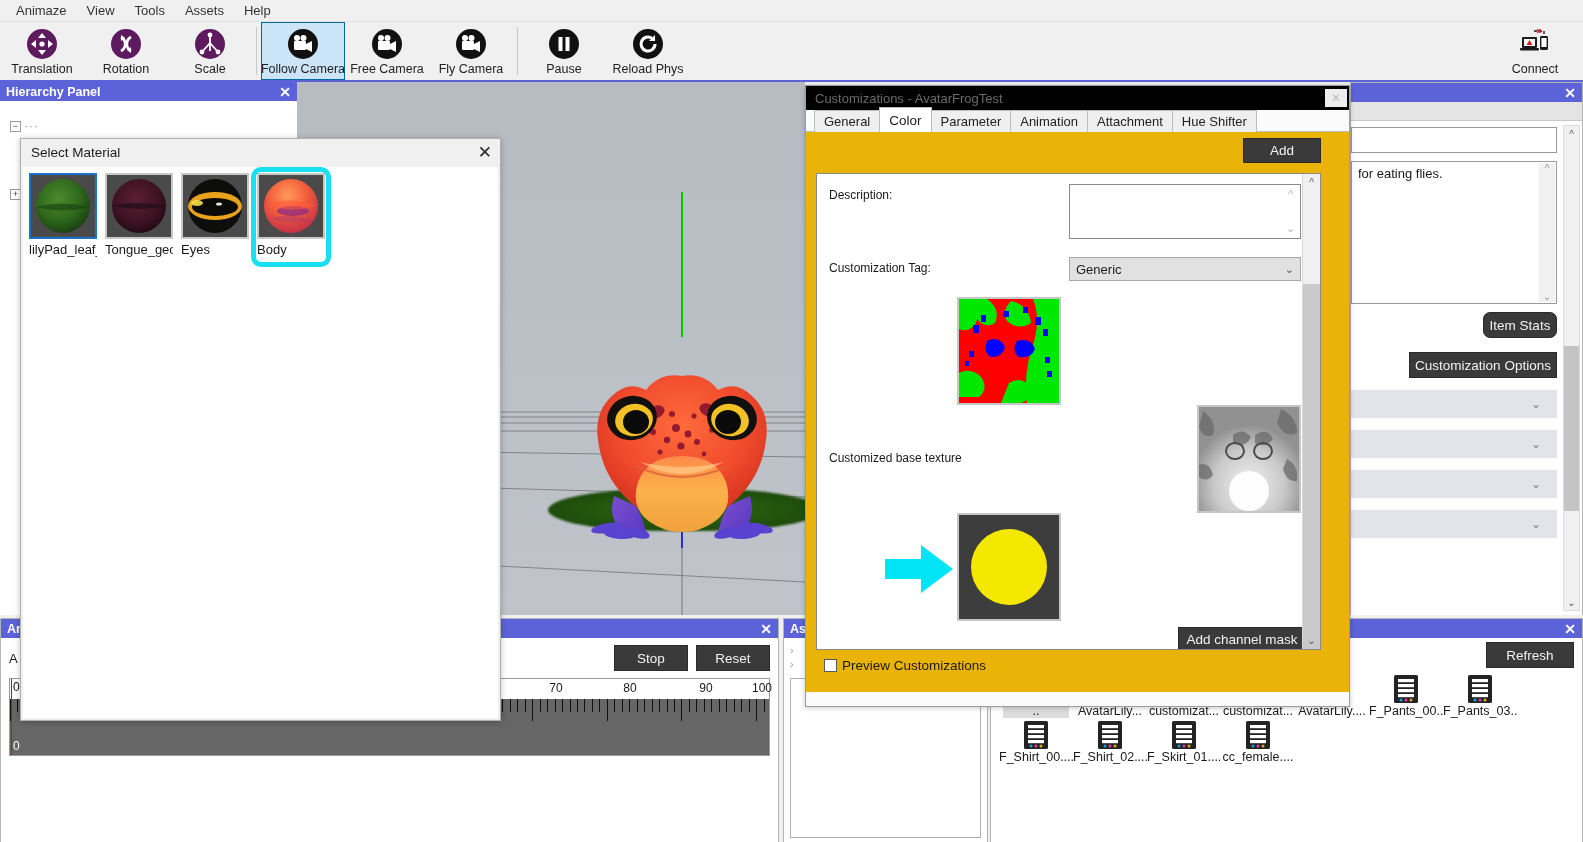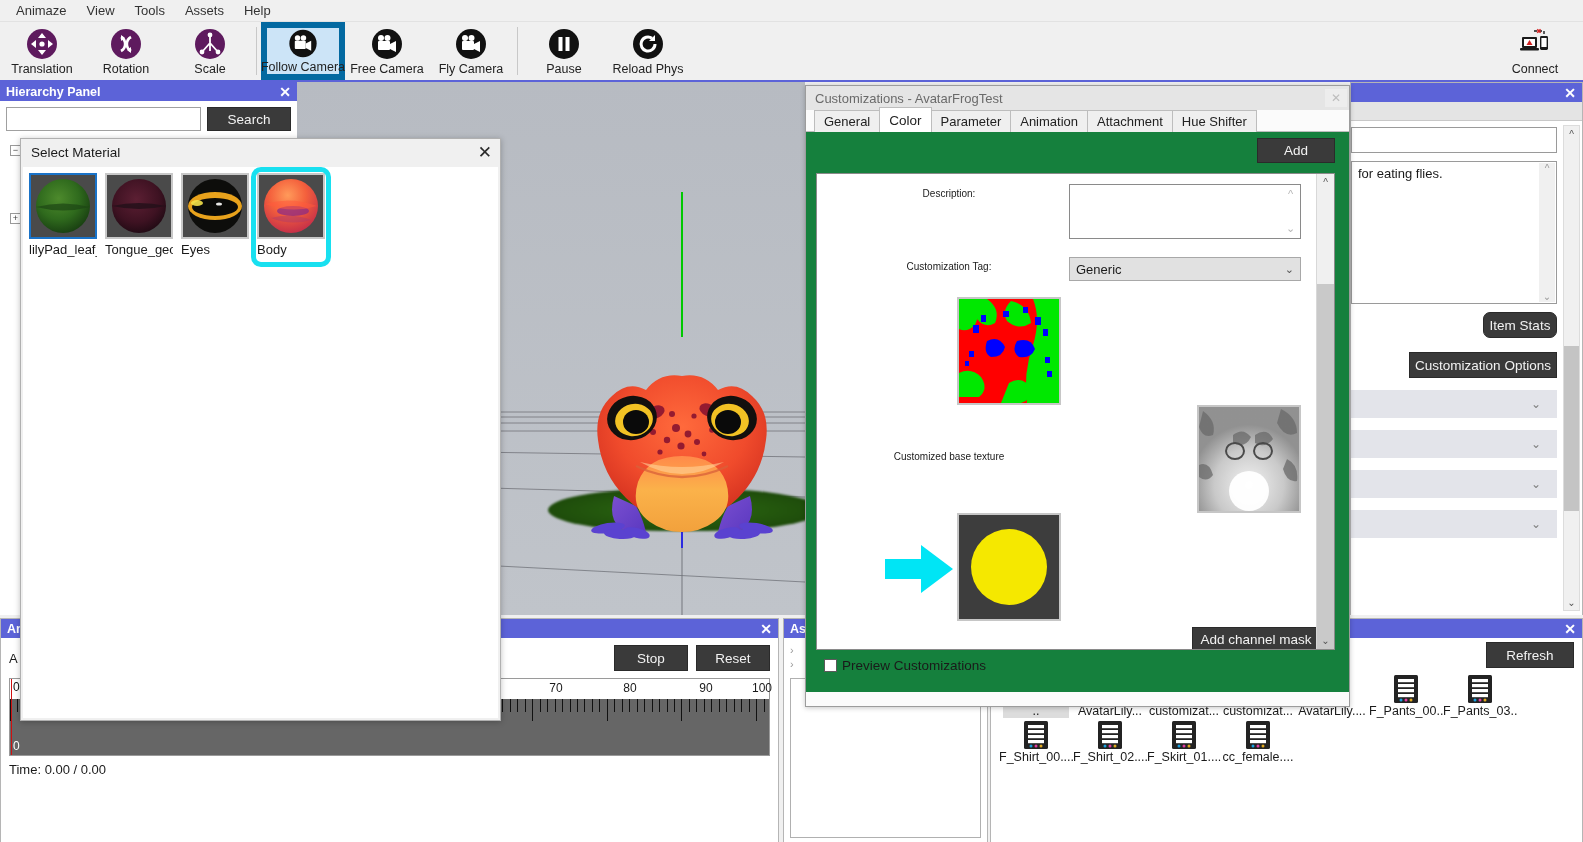--- a/index.html
+++ b/index.html
@@ -27,21 +27,21 @@
     position: absolute; left: 0; top: 22px; width: 1583px; height: 60px;
     background: #f0f0f0; border-bottom: 2px solid #5c63d8;
     display: flex; align-items: center;
   }
   .tb-group { display: flex; align-items: center; height: 60px; }
   .tb-sep { width: 1px; height: 48px; background: #c8c8c8; margin: 0 4px; }
   .tb-btn {
     width: 84px; height: 58px; display: flex; flex-direction: column;
     align-items: center; justify-content: center; gap: 1px; cursor: default;
   }
-  .tb-btn.sel { background: #cce4f7; border: 6px solid #0369a1; }
+  .tb-btn.sel { background: #cce4f7; border: 1px solid #0369a1; }
   .tb-btn .lbl { font-size: 12.5px; color: #222; white-space: nowrap; }
   .tb-icon { width: 34px; height: 34px; display:block; }
   .tb-right { margin-left: auto; margin-right: 6px; }
 
   
   .viewport {
     position: absolute; left: 0; top: 82px; width: 805px; height: 533px;
     background: linear-gradient(#b9bdc4, #bcc0c6);
     overflow: hidden;
   }
@@ -137,33 +137,33 @@
   .rp-scroll { position:absolute; right:2px; top:4px; bottom:4px; width:17px; background:#f0f0f0; border:1px solid #dcdcdc;}
   .rp-scroll .arw { height:16px; display:flex; align-items:center; justify-content:center; color:#555; font-size:10px;}
   .rp-scroll .thumb { position:absolute; left:0; right:0; top:220px; height:165px; background:#c4c4c4;}
 
   
   #custom {
     position:absolute; left:805px; top:85px; width:545px; height:622px;
     background:#fbfbfb; border:1px solid #9c9c9c; box-shadow: 0 1px 5px rgba(0,0,0,.22);
   }
   .dlg-title { height: 24px; display:flex; align-items:center; padding:0 2px 0 9px;
-               font-size:13px; color:#6a6a6a; background:#e5e5e5;}
+               font-size:13px; color:#6a6a6a; background:#000000;}
   .dlg-title .closebox { margin-left:auto; width:22px; height:18px; background:#ededed;
                display:flex; align-items:center; justify-content:center; color:#bdbdbd; font-size:12px;}
   .tabs { display:flex; padding-left:8px; border-bottom:1px solid #bdbdbd; background:#fbfbfb; height:22px;}
   .tab { height:22px; padding:0 9px; font-size:13px; background:#efefef; border:1px solid #bdbdbd;
          border-bottom:none; display:flex; align-items:center; margin-right:-1px; color:#222; cursor:default;}
   .tab.active { background:#ffffff; position:relative; top:-3px; height:25px; font-size:13.5px; z-index:2;}
-  .dlg-body { position:relative; height: 560px; background:#15803d; padding: 6px 14px 0 10px;}
+  .dlg-body { position:relative; height: 560px; background:#eab308; padding: 6px 28px 0 10px;}
   .add-row { display:flex; justify-content:flex-end; }
   .add-btn { width: 78px; height: 25px; }
   .form-box { margin-top:10px; border:1px solid #8a8a8a; height: 477px; position:relative; background:#fff; overflow:hidden;}
   .frow { display:flex; align-items:flex-start; padding: 10px 12px 0 12px; }
-  .frow .flabel { width: 240px; font-size:10px; padding-top:4px;text-align:center; }
+  .frow .flabel { width: 240px; font-size:12px; padding-top:4px; }
   .desc-input { width: 232px; height: 55px; border:1px solid #8a8a8a; position:relative; background:#fff;}
   .desc-sb { position:absolute; right:1px; top:1px; bottom:1px; width:17px; background:#fff;
              display:flex; flex-direction:column; justify-content:space-between; align-items:center; color:#b6b6b6; font-size:11px; padding:2px 0;}
   .combo { width: 232px; height: 24px; border:1px solid #a8a8a8; background:#e1e1e1;
            display:flex; align-items:center; padding:0 6px; font-size:13px;}
   .combo .cv { flex:1; }
   .combo .chev { color:#555; font-size:11px; }
   .thumb-box { width: 104px; height: 108px; border:2px solid #c6c6c6; background:#3d3d3d; overflow:hidden; position:relative;}
   .acm-row { display:flex; justify-content:flex-end; padding: 6px 14px 0 0;}
   .acm-btn { width: 128px; height: 25px; }
@@ -408,24 +408,20 @@
       <path d="M56 92 q42 24 84 0 q-42 10 -84 0z" fill="#ffd9a0" opacity="0.55"></path>
     </svg>
   </div>
 
   <div class="panel" id="hierarchy">
     <div class="ptitle">
       <span>Hierarchy Panel</span>
       <span class="x">✕</span>
     </div>
     <div class="body">
-      <div class="search-row">
-        <input class="search-input" type="text" value="" style="">
-        <div class="dark-btn" style="width:84px;height:24px;">Search</div>
-      </div>
       <div class="tree">
         <div class="tree-row">
           <span class="expander">−</span>
           <span class="dotline">···</span>
         </div>
         <div style="height:50px"></div>
         <div class="tree-row">
           <span class="expander">+</span>
           <span class="dotline">···</span>
         </div>
@@ -555,21 +551,20 @@
             <div class="tick minor" style="left: 716.235px;"></div>
             <div class="tick minor" style="left: 723.696px;"></div>
             <div class="tick minor" style="left: 731.157px;"></div>
             <div class="tick minor" style="left: 738.618px;"></div>
             <div class="tick major" style="left: 746.078px;"></div>
             <div class="tick minor" style="left: 753.539px;"></div>
           </div>
         <div class="zero-bot">0</div>
         <div class="playhead"></div>
       </div>
-      <div class="time-text">Time: 0.00 / 0.00</div>
     </div>
   </div>
 
   <div class="panel" id="assetspanel">
     <div class="ptitle">
       <span>As</span>
     </div>
     <div class="assets-body">
       <div class="chev-row">›</div>
       <div class="chev-row">›</div>

